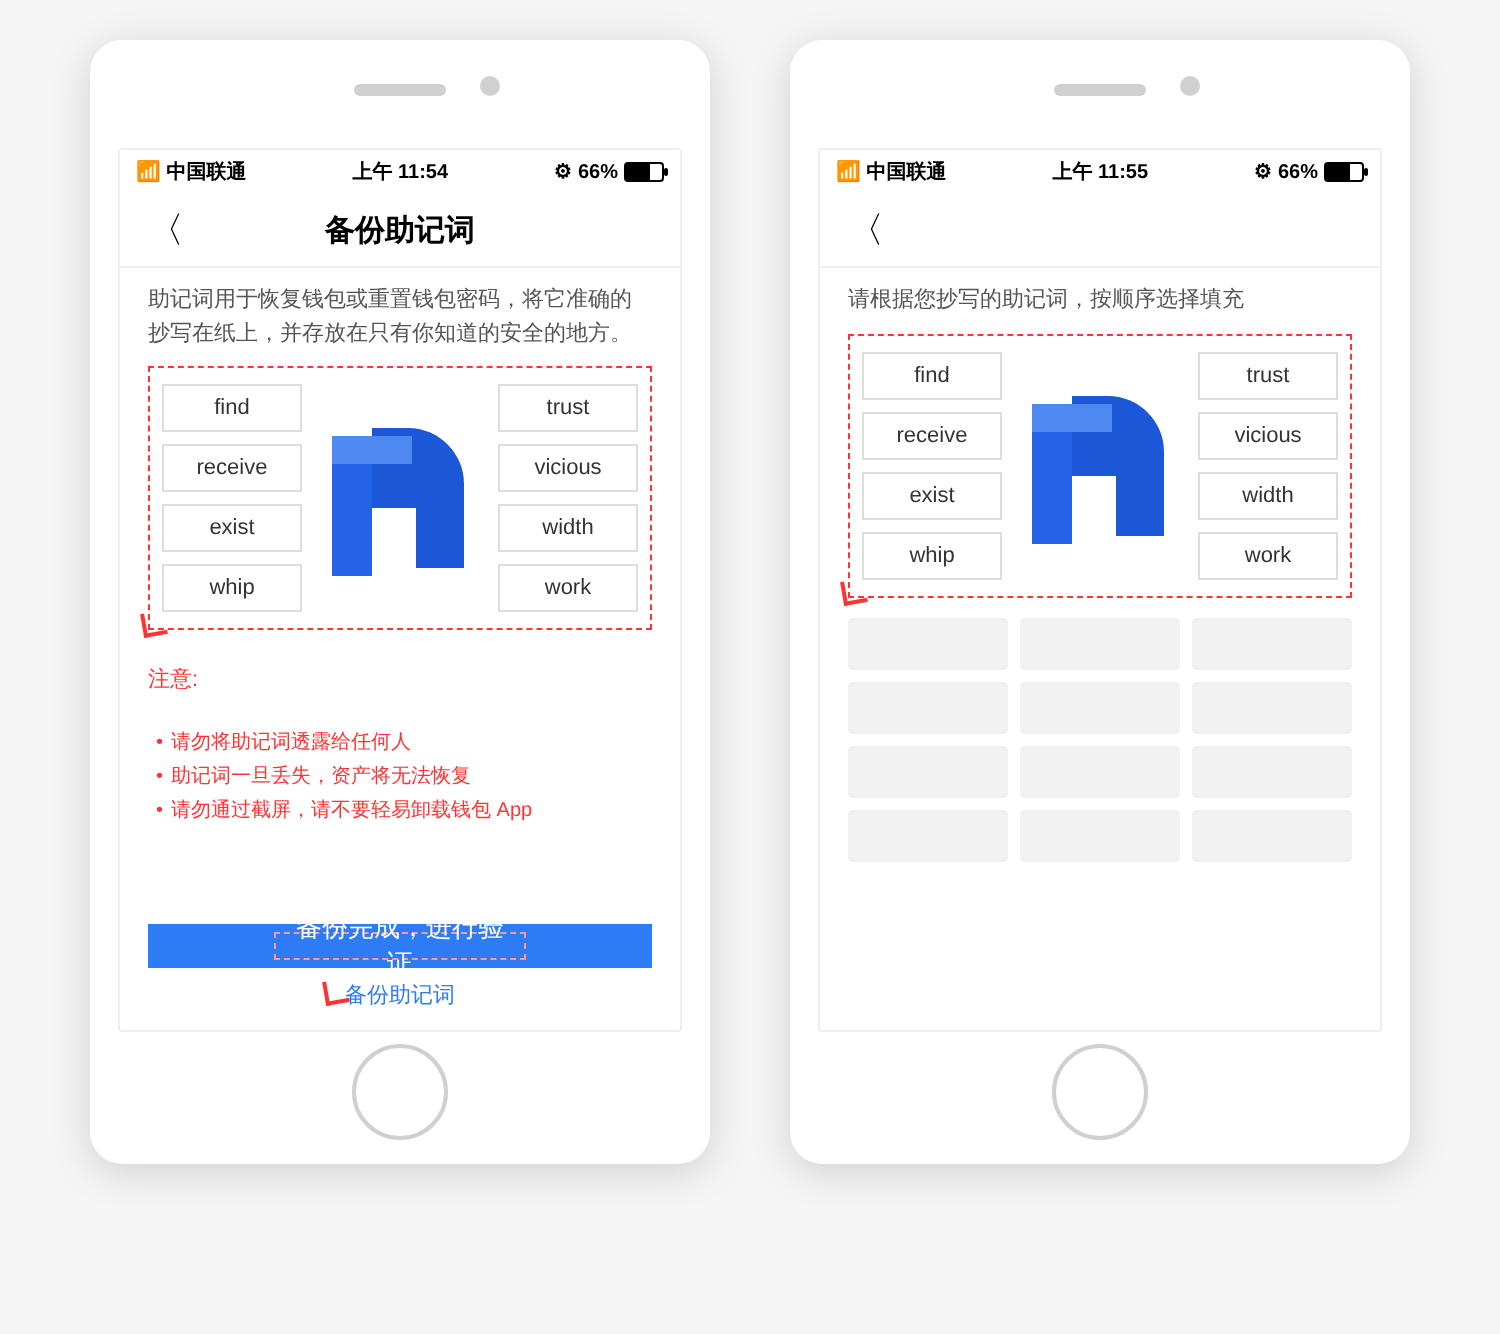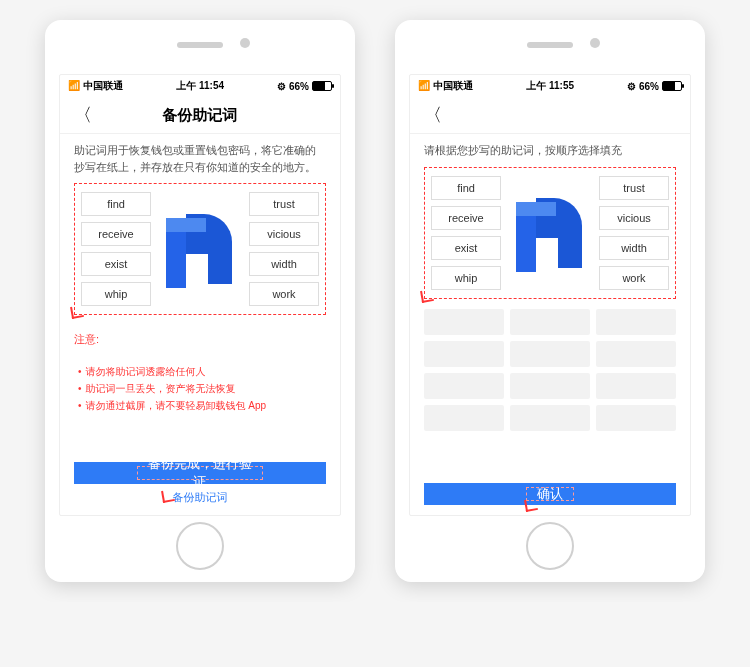--- a/index.html
+++ b/index.html
@@ -153,21 +153,18 @@
         <div class="slot"></div>
         <div class="slot"></div>
         <div class="slot"></div>
         <div class="slot"></div>
         <div class="slot"></div>
         <div class="slot"></div>
         <div class="slot"></div>
         <div class="slot"></div>
       </div>
       <div class="spacer"></div>
-      <div class="primary-btn btn2">
-        <span class="dash">确认</span>
-      </div>
     </div>
   </div>
   <div class="home"></div>
 </div>
 
 </div>
 
 </body></html>

